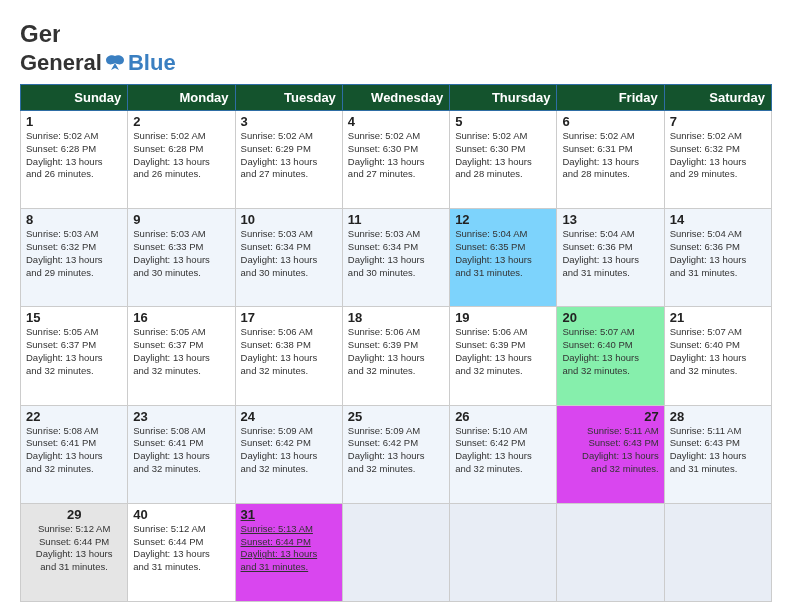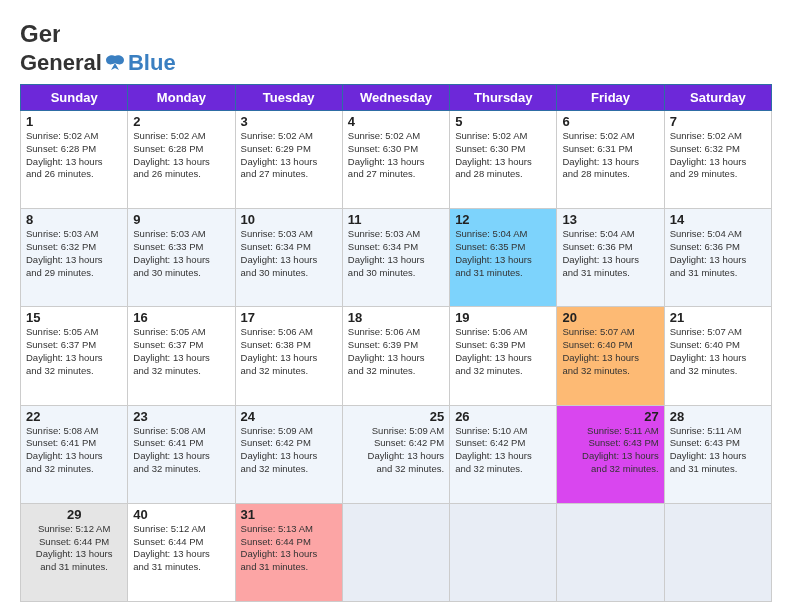--- a/index.html
+++ b/index.html
@@ -46,26 +46,26 @@
       font-size: 16px;
       color: #444;
     }
     .calendar {
       flex: 1;
       border-collapse: collapse;
       width: 100%;
       table-layout: fixed;
     }
     .calendar th {
-      background: #6d28d9;
+      background: #14532d;
       color: #fff;
       font-size: 13px;
       font-weight: bold;
       padding: 5px 6px;
-      text-align: center;
+      text-align: right;
       border: 1px solid #2e6da4;
     }
     .calendar td {
       border: 1px solid #ccc;
       vertical-align: top;
       padding: 3px 5px;
       font-size: 10px;
       color: #333;
       background: #fff;
     }
@@ -261,21 +261,21 @@
 Daylight: 13 hours
 and 32 minutes.</div>
           </td>
           <td style="background: rgb(255, 255, 255); margin-left: 20px;">
             <span class="day-num">19</span>
             <div class="cell-info" style="white-space: pre-line;">Sunrise: 5:06 AM
 Sunset: 6:39 PM
 Daylight: 13 hours
 and 32 minutes.</div>
           </td>
-          <td style="background: #fdba74; margin-left: 40px;">
+          <td style="background: #86efac; margin-left: 40px;">
             <span class="day-num">20</span>
             <div class="cell-info" style="white-space: pre-line;">Sunrise: 5:07 AM
 Sunset: 6:40 PM
 Daylight: 13 hours
 and 32 minutes.</div>
           </td>
           <td style="background: rgb(255, 255, 255);">
             <span class="day-num">21</span>
             <div class="cell-info" style="white-space: pre-line;">Sunrise: 5:07 AM
 Sunset: 6:40 PM
@@ -298,21 +298,21 @@
 Daylight: 13 hours
 and 32 minutes.</div>
           </td>
           <td style="background: rgb(240, 245, 251);">
             <span class="day-num">24</span>
             <div class="cell-info" style="white-space: pre-line;">Sunrise: 5:09 AM
 Sunset: 6:42 PM
 Daylight: 13 hours
 and 32 minutes.</div>
           </td>
-          <td style="background: rgb(240, 245, 251); text-align: right;">
+          <td style="background: rgb(240, 245, 251);">
             <span class="day-num">25</span>
             <div class="cell-info" style="white-space: pre-line;">Sunrise: 5:09 AM
 Sunset: 6:42 PM
 Daylight: 13 hours
 and 32 minutes.</div>
           </td>
           <td style="background: rgb(240, 245, 251);">
             <span class="day-num">26</span>
             <div class="cell-info" style="white-space: pre-line;">Sunrise: 5:10 AM
 Sunset: 6:42 PM
@@ -342,21 +342,21 @@
 Daylight: 13 hours
 and 31 minutes.</div>
           </td>
           <td style="background: rgb(255, 255, 255);">
             <span class="day-num">40</span>
             <div class="cell-info" style="white-space: pre-line;">Sunrise: 5:12 AM
 Sunset: 6:44 PM
 Daylight: 13 hours
 and 31 minutes.</div>
           </td>
-          <td style="background: #fca5a5;">
+          <td style="background: #d946ef; text-decoration: underline;">
             <span class="day-num">31</span>
             <div class="cell-info" style="white-space: pre-line;">Sunrise: 5:13 AM
 Sunset: 6:44 PM
 Daylight: 13 hours
 and 31 minutes.</div>
           </td>
           <td class="empty-cell"></td>
           <td class="empty-cell"></td>
           <td class="empty-cell"></td>
           <td class="empty-cell"></td>

